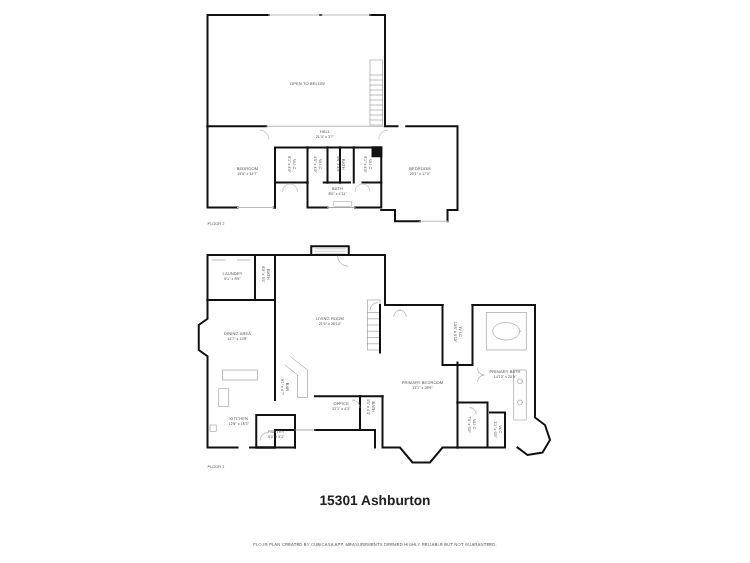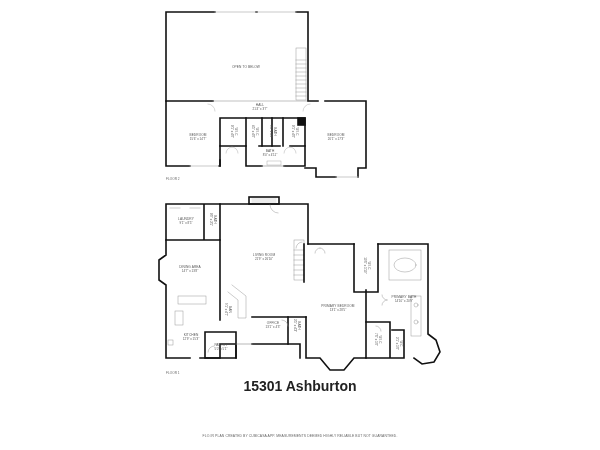--- a/index.html
+++ b/index.html
@@ -3,21 +3,21 @@
 <meta charset="utf-8">
 <style>
   html,body{margin:0;padding:0;background:#ffffff;}
   body{width:600px;height:450px;position:relative;overflow:hidden;font-family:"Liberation Sans",sans-serif;}
   #plan{position:absolute;left:0;top:0;width:600px;height:450px;}
   .lbl{position:absolute;font-family:"Liberation Sans",sans-serif;color:#555;text-align:center;white-space:nowrap;line-height:1.15;}
   .rname{font-size:3.2px;letter-spacing:0.1px;}
   .rdim{font-size:3px;}
   .vert{transform:rotate(90deg);transform-origin:center center;}
   .floorlbl{position:absolute;font-size:3.2px;color:#666;}
-  .title{position:absolute;left:0;width:600px;top:378px;text-align:center;font-size:14px;font-weight:bold;color:#222;}
+  .title{position:absolute;left:0;width:600px;top:395px;text-align:center;font-size:11px;font-weight:bold;color:#222;}
   .footer{position:absolute;left:0;width:600px;top:434px;text-align:center;font-size:3.4px;color:#666;letter-spacing:0.1px;}
 </style>
 </head>
 <body>
 
 <svg id="plan" viewBox="0 0 600 450" xmlns="http://www.w3.org/2000/svg">
   <g fill="none" stroke="#111" stroke-width="1.6" stroke-linecap="square">
 
     <path d="M166 12 L166 101 M166 12 L215 12 M256 12 L257 12 M296 12 L308 12 M308 12 L308 100"></path>
     <path d="M215 12 L256 12 M257 12 L296 12" stroke="#bbb" stroke-width="0.8"></path>

